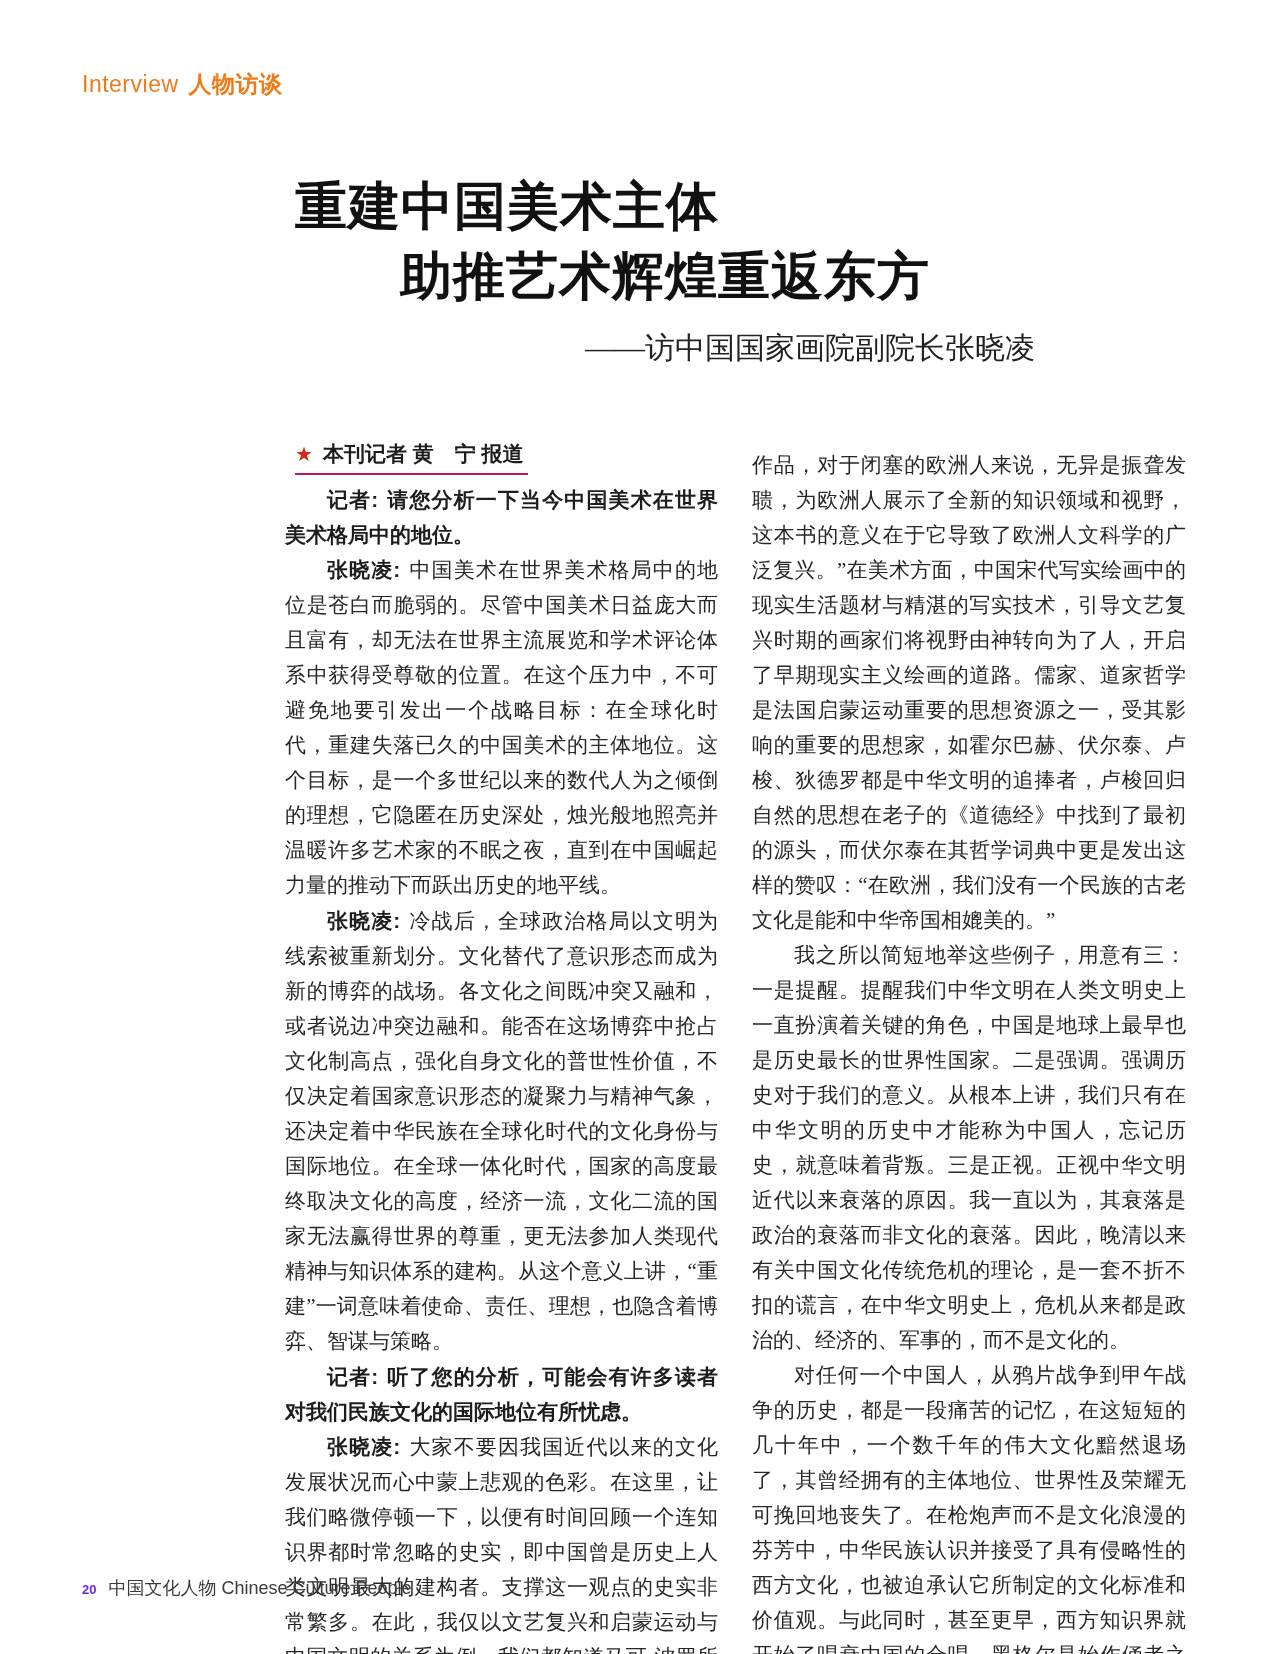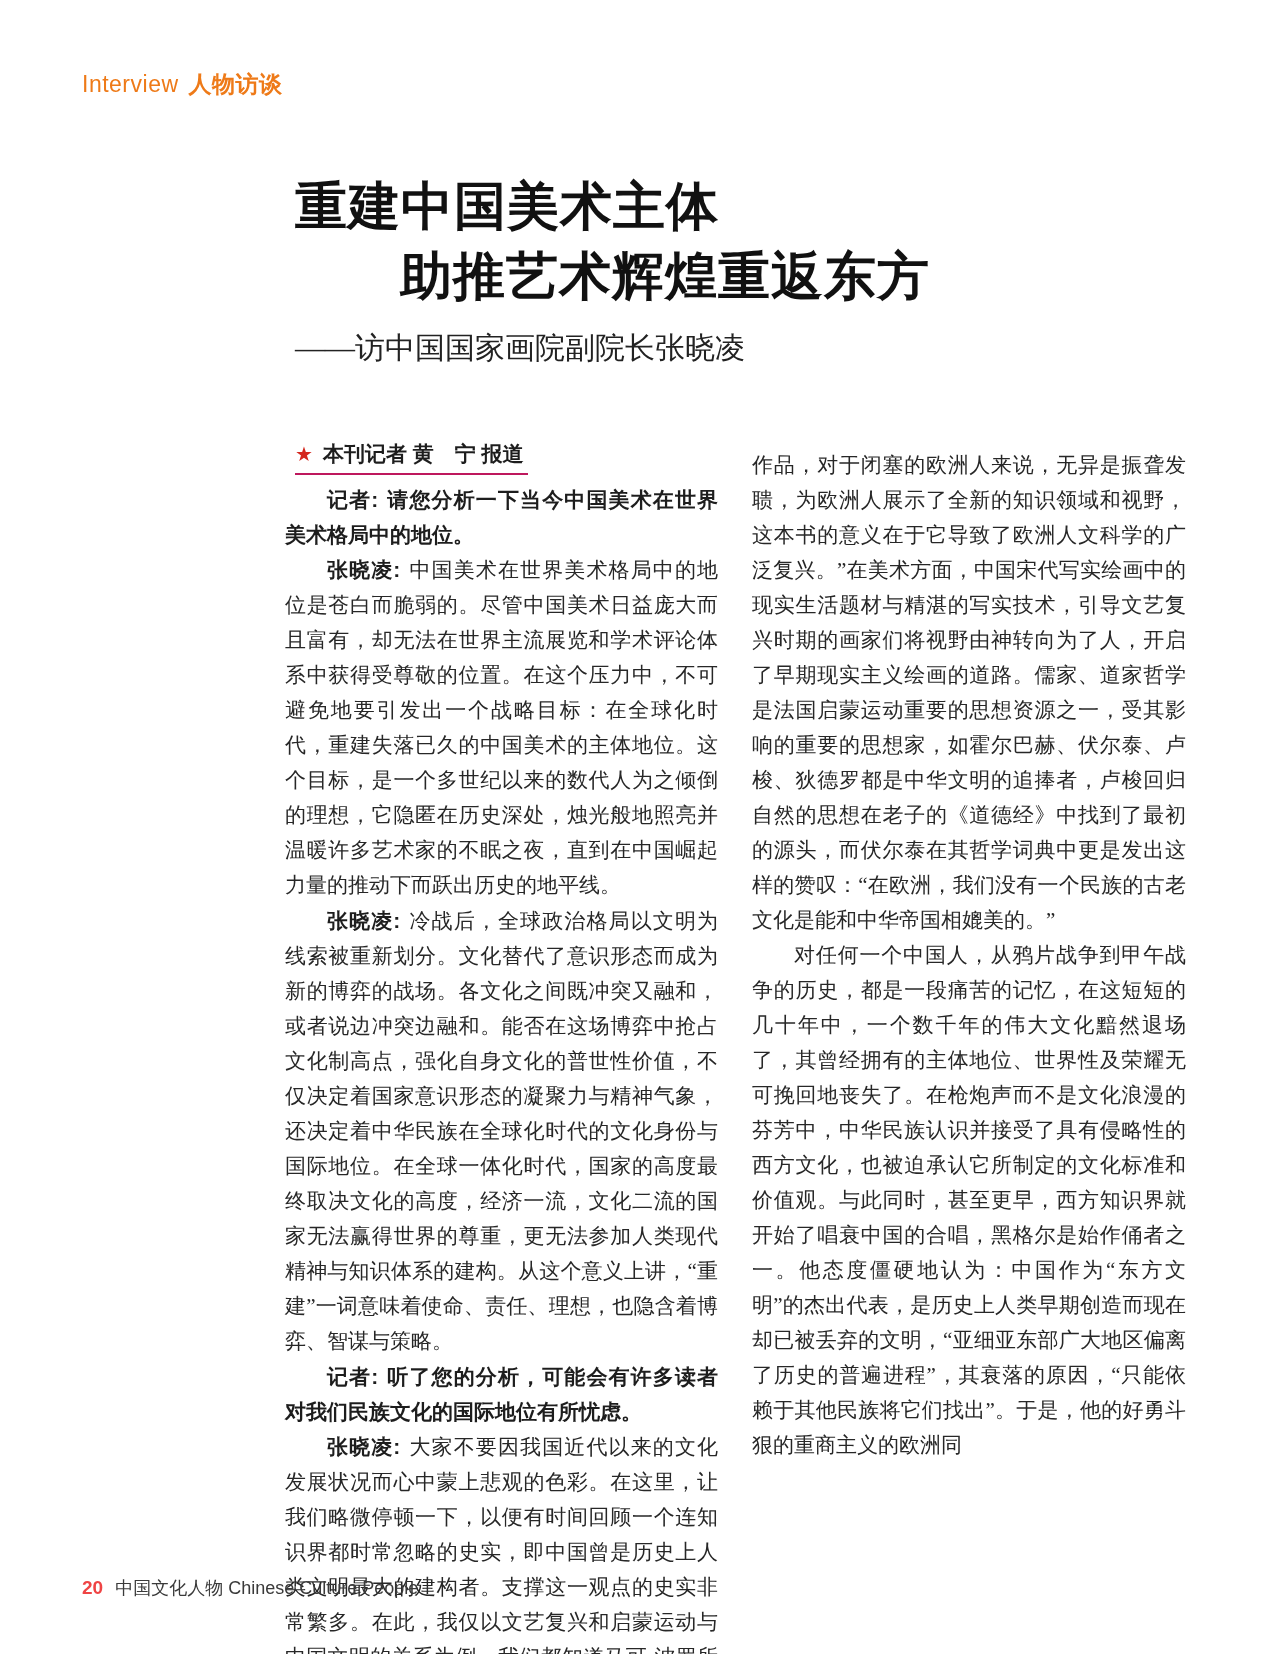--- a/index.html
+++ b/index.html
@@ -30,20 +30,21 @@
     letter-spacing:1px;
     color:#111;
     white-space:nowrap;
   }
   .title-line.l2{padding-left:105px;}
   .subtitle{
     margin-top:16px;
     font-size:30px;line-height:40px;
     color:#222;
     white-space:nowrap;
+    text-align:right;
   }
   .byline{
     position:absolute;left:295px;top:441px;
     font-family:"Liberation Sans","DejaVu Sans",sans-serif;
     font-size:21px;line-height:26px;
     font-weight:700;color:#1d1d1d;
     border-bottom:2px solid #be185d;
     padding:0 4px 6px 0;
     white-space:nowrap;
   }
@@ -65,21 +66,21 @@
   .question{
     font-family:"Liberation Sans","DejaVu Sans",sans-serif;
     font-weight:700;color:#1d1d1d;
   }
   .footer{
     position:absolute;left:82px;top:1576px;
     font-family:"Liberation Sans","DejaVu Sans",sans-serif;
     font-size:18px;line-height:24px;color:#3a3a3a;
     white-space:nowrap;
   }
-  .footer .pagenum{font-weight:700;color:#ef4444;margin-right:12px;font-size:19px;}
+  .footer .pagenum{font-weight:700;color:#6d28d9;margin-right:12px;font-size:13px;}
 </style>
 </head>
 <body>
 
 <div class="page">
 
   <div class="section-header">
     <span class="en">Interview</span><span class="zh">人物访谈</span>
   </div>
 
@@ -96,20 +97,21 @@
   <div class="col col-left">
     <p class="para question"><span class="speaker">记者:</span><span>请您分析一下当今中国美术在世界美术格局中的地位。</span></p>
     <p class="para answer"><span class="speaker">张晓凌:</span><span>中国美术在世界美术格局中的地位是苍白而脆弱的。尽管中国美术日益庞大而且富有，却无法在世界主流展览和学术评论体系中获得受尊敬的位置。在这个压力中，不可避免地要引发出一个战略目标：在全球化时代，重建失落已久的中国美术的主体地位。这个目标，是一个多世纪以来的数代人为之倾倒的理想，它隐匿在历史深处，烛光般地照亮并温暖许多艺术家的不眠之夜，直到在中国崛起力量的推动下而跃出历史的地平线。</span></p>
     <p class="para answer"><span class="speaker">张晓凌:</span><span>冷战后，全球政治格局以文明为线索被重新划分。文化替代了意识形态而成为新的博弈的战场。各文化之间既冲突又融和，或者说边冲突边融和。能否在这场博弈中抢占文化制高点，强化自身文化的普世性价值，不仅决定着国家意识形态的凝聚力与精神气象，还决定着中华民族在全球化时代的文化身份与国际地位。在全球一体化时代，国家的高度最终取决文化的高度，经济一流，文化二流的国家无法赢得世界的尊重，更无法参加人类现代精神与知识体系的建构。从这个意义上讲，“重建”一词意味着使命、责任、理想，也隐含着博弈、智谋与策略。</span></p>
     <p class="para question"><span class="speaker">记者:</span><span>听了您的分析，可能会有许多读者对我们民族文化的国际地位有所忧虑。</span></p>
     <p class="para answer"><span class="speaker">张晓凌:</span><span>大家不要因我国近代以来的文化发展状况而心中蒙上悲观的色彩。在这里，让我们略微停顿一下，以便有时间回顾一个连知识界都时常忽略的史实，即中国曾是历史上人类文明最大的建构者。支撑这一观点的史实非常繁多。在此，我仅以文艺复兴和启蒙运动与中国文明的关系为例。我们都知道马可·波罗所写的《游记》，但未必了解它对欧洲的意义。研究马可·波罗的学者莫里斯·科林斯认为：《游记》“不是一部单纯的游记，而是启蒙式的</span></p>
   </div>
 
   <div class="col col-right">
     <p class="para cont"><span>作品，对于闭塞的欧洲人来说，无异是振聋发聩，为欧洲人展示了全新的知识领域和视野，这本书的意义在于它导致了欧洲人文科学的广泛复兴。”在美术方面，中国宋代写实绘画中的现实生活题材与精湛的写实技术，引导文艺复兴时期的画家们将视野由神转向为了人，开启了早期现实主义绘画的道路。儒家、道家哲学是法国启蒙运动重要的思想资源之一，受其影响的重要的思想家，如霍尔巴赫、伏尔泰、卢梭、狄德罗都是中华文明的追捧者，卢梭回归自然的思想在老子的《道德经》中找到了最初的源头，而伏尔泰在其哲学词典中更是发出这样的赞叹：“在欧洲，我们没有一个民族的古老文化是能和中华帝国相媲美的。”</span></p>
+    <p class="para"><span>我之所以简短地举这些例子，用意有三：一是提醒。提醒我们中华文明在人类文明史上一直扮演着关键的角色，中国是地球上最早也是历史最长的世界性国家。二是强调。强调历史对于我们的意义。从根本上讲，我们只有在中华文明的历史中才能称为中国人，忘记历史，就意味着背叛。三是正视。正视中华文明近代以来衰落的原因。我一直以为，其衰落是政治的衰落而非文化的衰落。因此，晚清以来有关中国文化传统危机的理论，是一套不折不扣的谎言，在中华文明史上，危机从来都是政治的、经济的、军事的，而不是文化的。</span></p>
     <p class="para"><span>对任何一个中国人，从鸦片战争到甲午战争的历史，都是一段痛苦的记忆，在这短短的几十年中，一个数千年的伟大文化黯然退场了，其曾经拥有的主体地位、世界性及荣耀无可挽回地丧失了。在枪炮声而不是文化浪漫的芬芳中，中华民族认识并接受了具有侵略性的西方文化，也被迫承认它所制定的文化标准和价值观。与此同时，甚至更早，西方知识界就开始了唱衰中国的合唱，黑格尔是始作俑者之一。他态度僵硬地认为：中国作为“东方文明”的杰出代表，是历史上人类早期创造而现在却已被丢弃的文明，“亚细亚东部广大地区偏离了历史的普遍进程”，其衰落的原因，“只能依赖于其他民族将它们找出”。于是，他的好勇斗狠的重商主义的欧洲同</span></p>
   </div>
 
   <div class="footer">
     <span class="pagenum">20</span><span>中国文化人物</span>
     <span>Chinese Culture People</span>
   </div>
 
 </div>
 

